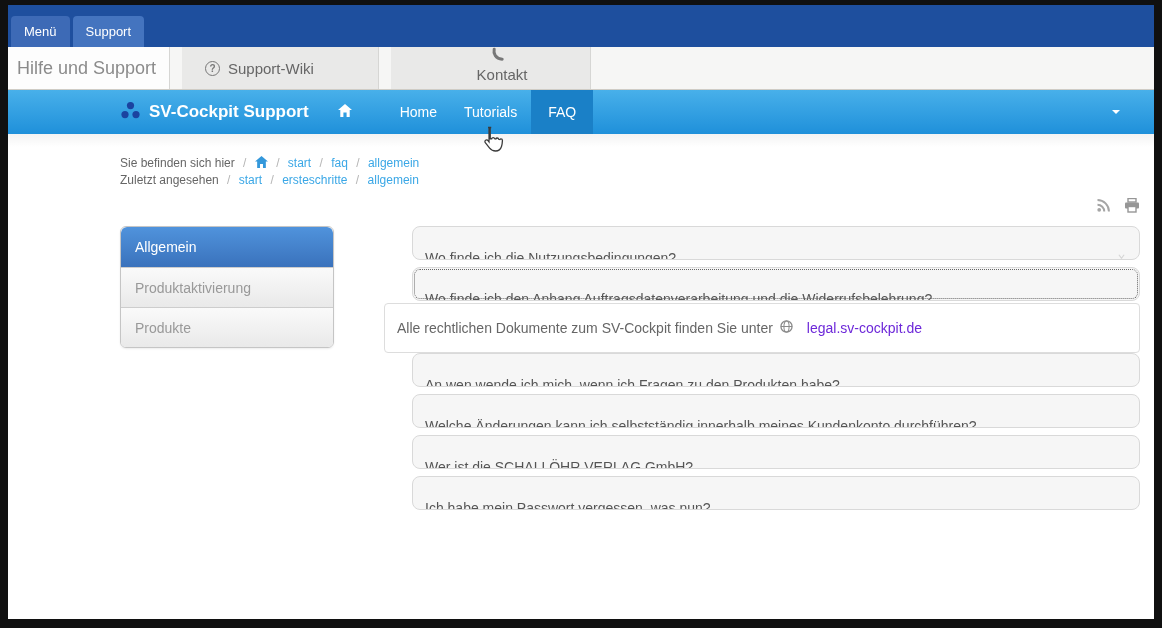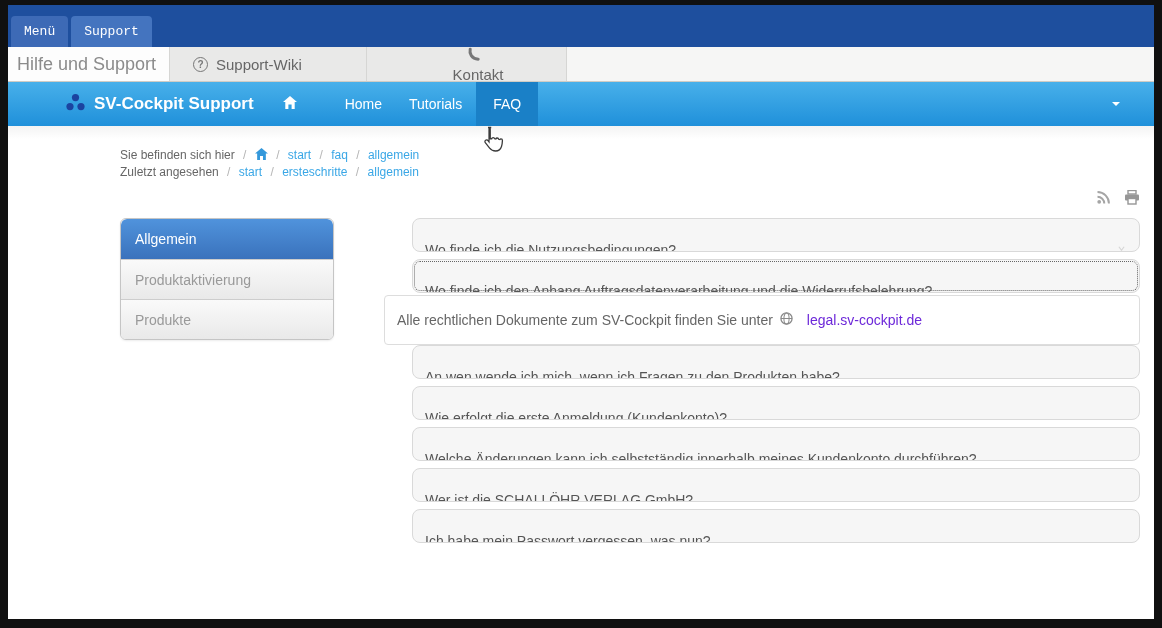--- a/index.html
+++ b/index.html
@@ -16,29 +16,30 @@
     position:relative; overflow:hidden;
   }
 
   
   .topbar {
     height:42px; background:#1e4f9e;
     display:flex; align-items:flex-end; padding-left:3px;
   }
   .topbar-tab {
     height:31px; line-height:31px; padding:0 13px; margin-right:3px;
-    border-radius:4px 4px 0 0; color:#fff; font-size:13px; cursor:pointer;font-family:Liberation Mono, monospace;
+    border-radius:4px 4px 0 0; color:#fff; font-size:13px; cursor:pointer;
   }
   .topbar-tab.menu { background:#3d6ab6; }
   .topbar-tab.support { background:#4474bf; }
 
   
   .header-row {
-    height:35px; background:#f6f6f5; display:flex; align-items:stretch;
+    height:43px; background:#f6f6f5; display:flex; align-items:stretch;
     border-bottom:1px solid #cfccc5;
+    gap:12px;
   }
   .site-title {
     width:162px; background:#fdfdfd; display:flex; align-items:center;
     padding-left:9px; font-size:18px; color:#8b8b8b; white-space:nowrap;
     border-right:1px solid #d6d6d4;
   }
   .header-tab {
     display:flex; align-items:center; background:#e9e9e8;
     border-right:1px solid #d6d6d4; color:#666; font-size:15px;
     padding-left:23px; cursor:pointer;
@@ -48,21 +49,21 @@
   .qcircle {
     width:15px; height:15px; border:1.5px solid #777; border-radius:50%;
     display:inline-flex; align-items:center; justify-content:center;
     font-size:10px; color:#777; margin-right:8px; font-weight:bold;
   }
   .phone-ic { margin-right:8px; }
 
   
   .navbar {
     height:44px; background:linear-gradient(#48b0ea, #1f90da);
-    display:flex; align-items:center; padding-left:57px; position:relative;
+    display:flex; align-items:center; padding-left:112px; position:relative;
   }
   .brand { display:flex; align-items:center; cursor:pointer; }
   .brand-text { color:#fff; font-size:17px; font-weight:bold; margin-left:8px; white-space:nowrap; }
   .nav-link {
     color:#fff; font-size:14px; margin-left:27px; cursor:pointer;
     display:flex; align-items:center; white-space:nowrap;gap:42px;
   }
   .nav-link .home-ic { margin-right:6px; }
   .nav-link.faq-active {
     height:44px; line-height:44px; padding:0 17px; margin-left:14px;
@@ -256,21 +257,20 @@
               <span class="globe">
                 <svg width="13" height="13" viewBox="0 0 14 14">
                   <circle cx="7" cy="7" r="6" fill="none" stroke="#8a8a8a" stroke-width="1.4"></circle>
                   <ellipse cx="7" cy="7" rx="2.8" ry="6" fill="none" stroke="#8a8a8a" stroke-width="1.1"></ellipse>
                   <line x1="1" y1="7" x2="13" y2="7" stroke="#8a8a8a" stroke-width="1.1"></line>
                 </svg>
               </span>
               <a class="answer-link">legal.sv-cockpit.de</a>
             </div>
             <div class="faq-panel">An wen wende ich mich, wenn ich Fragen zu den Produkten habe?</div>
-            <div class="faq-panel">Wie erfolgt die erste Anmeldung (Kundenkonto)?</div>
             <div class="faq-panel">Welche Änderungen kann ich selbstständig innerhalb meines Kundenkonto durchführen?</div>
             <div class="faq-panel">Wer ist die SCHALLÖHR VERLAG GmbH?</div>
             <div class="faq-panel">Ich habe mein Passwort vergessen, was nun?</div>
           </div>
         </div>
 
       </div>
       <div class="footer-fade"></div>
     </div>
 

